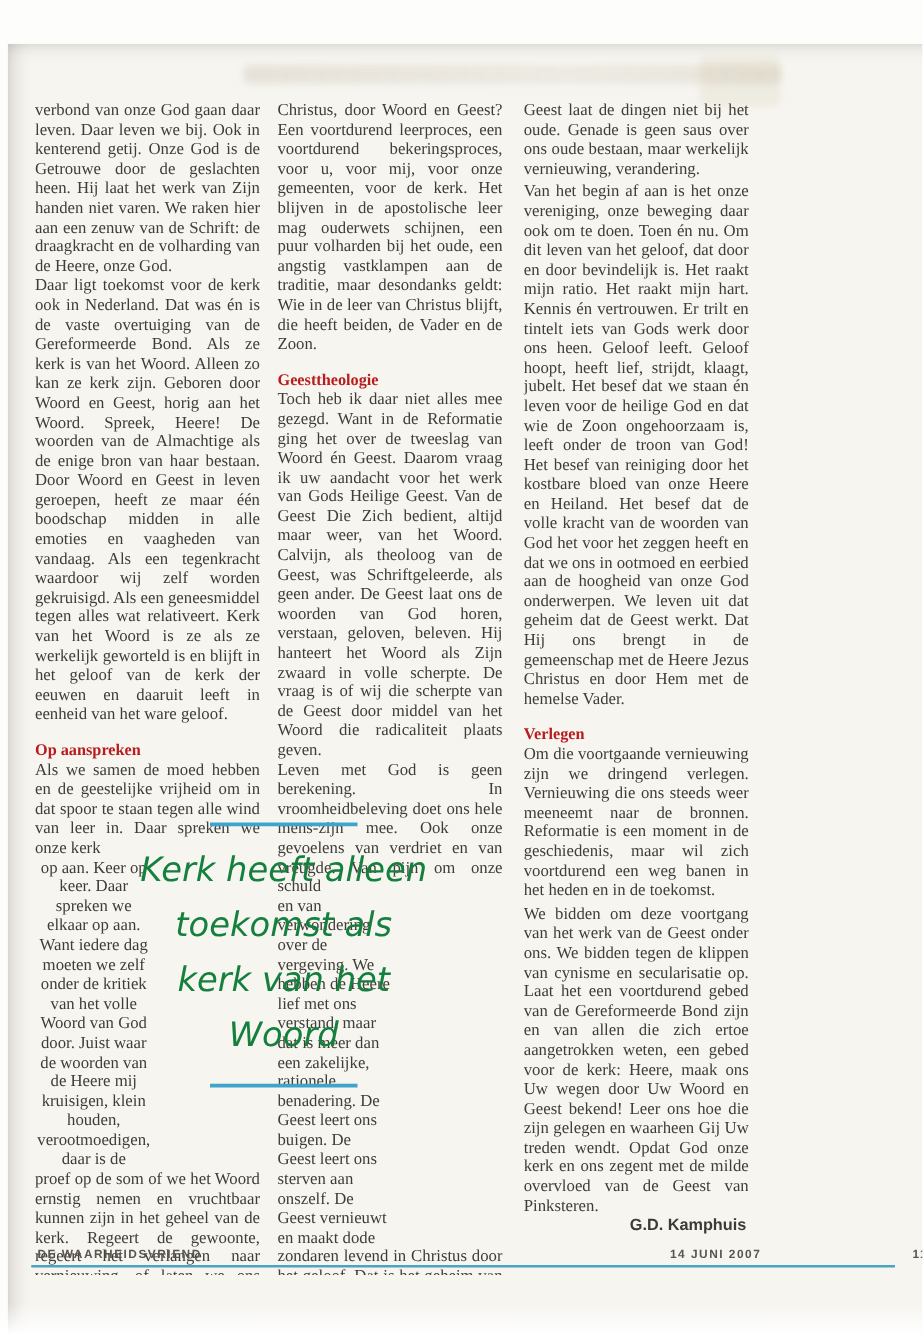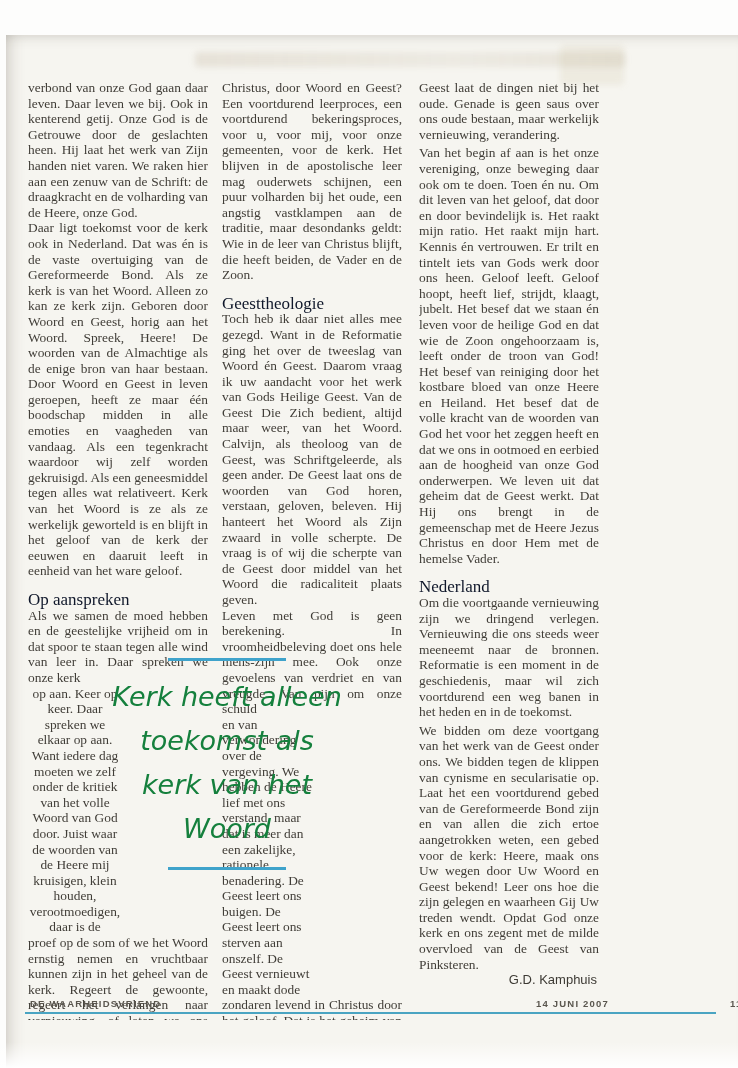--- a/index.html
+++ b/index.html
@@ -14,32 +14,32 @@
                   background:linear-gradient(90deg,rgba(150,128,92,.16),rgba(150,128,92,.09) 60%,rgba(150,128,92,.14));}
   .ghost-blob{left:560px;top:45px;width:64px;height:40px;background:rgba(178,168,118,.12);}
 
   .col{position:absolute;top:80px;width:180px;height:940px;overflow:hidden;
        font-size:13.4px;line-height:15.6px;text-align:justify;}
   .col-1{left:28px;}
   .col-2{left:222px;}
   .col-3{left:419px;}
   .col p{margin:0;}
   .col p.gap{margin-top:3px;}
-  .col h3{margin:13px 0 0 0;font-size:17px;line-height:15.6px;color:#0f172a;font-weight:normal;}
+  .col h3{margin:13px 0 0 0;font-size:13px;line-height:15.6px;color:#b91c1c;font-weight:bold;}
   .narrow-left{width:94px;text-align:center;}
   .narrow-right{margin-left:84px;width:92px;text-align:left;}
 
   .pull-quote{position:absolute;left:112px;top:658px;width:230px;text-align:center;}
   .pq-rule{width:118px;height:3px;margin:0 auto;background:#3fa3cb;}
   .pq-rule.top{margin-bottom:14px;}
   .pq-rule.bottom{margin-top:16px;}
   .pq-text{font-family:"DejaVu Sans",sans-serif;font-style:italic;font-weight:normal;
            font-size:27px;line-height:44px;color:#15803d;}
 
-  .signature{margin-top:16px;font-family:"Liberation Sans",sans-serif;font-weight:normal;
+  .signature{margin-top:16px;font-family:"Liberation Sans",sans-serif;font-weight:bold;
              font-size:13px;text-align:right;padding-right:2px;color:#3d3a34;}
 
   .footer-rule{position:absolute;left:25px;top:1012px;width:691px;height:2px;background:#4aa4c2;}
   .footer-text{position:absolute;top:998px;font-family:"Liberation Sans",sans-serif;
                font-size:9.5px;font-weight:bold;letter-spacing:1.2px;color:#5a564e;}
   .footer-journal{left:30px;}
   .footer-date{left:536px;}
   .footer-page{left:698px;margin-left:32px;}
 </style>
 </head>
@@ -64,21 +64,21 @@
     <h3>Geesttheologie</h3>
     <p>Toch heb ik daar niet alles mee gezegd. Want in de Reformatie ging het over de tweeslag van Woord én Geest. Daarom vraag ik uw aandacht voor het werk van Gods Heilige Geest. Van de Geest Die Zich bedient, altijd maar weer, van het Woord. Calvijn, als theoloog van de Geest, was Schriftgeleerde, als geen ander. De Geest laat ons de woorden van God horen, verstaan, geloven, beleven. Hij hanteert het Woord als Zijn zwaard in volle scherpte. De vraag is of wij die scherpte van de Geest door middel van het Woord die radicaliteit plaats geven.</p>
     <p>Leven met God is geen berekening. In vroomheidbeleving doet ons hele mens-zijn mee. Ook onze gevoelens van verdriet en van vreugde. Van pijn om onze schuld</p>
     <p class="narrow-right">en van verwondering over de vergeving. We hebben de Heere lief met ons verstand, maar dat is meer dan een zakelijke, rationele benadering. De Geest leert ons buigen. De Geest leert ons sterven aan onszelf. De Geest vernieuwt en maakt dode</p>
     <p>zondaren levend in Christus door het geloof. Dat is het geheim van de gemeente van Christus. De Geest herschept, de Geest leidt. We worden bewaard voor een gemakzuchtig aan de oppervlakte blijven. De</p>
   </div>
 
   <div class="col col-3">
     <p>Geest laat de dingen niet bij het oude. Genade is geen saus over ons oude bestaan, maar werkelijk vernieuwing, verandering.</p>
     <p class="gap">Van het begin af aan is het onze vereniging, onze beweging daar ook om te doen. Toen én nu. Om dit leven van het geloof, dat door en door bevindelijk is. Het raakt mijn ratio. Het raakt mijn hart. Kennis én vertrouwen. Er trilt en tintelt iets van Gods werk door ons heen. Geloof leeft. Geloof hoopt, heeft lief, strijdt, klaagt, jubelt. Het besef dat we staan én leven voor de heilige God en dat wie de Zoon ongehoorzaam is, leeft onder de troon van God! Het besef van reiniging door het kostbare bloed van onze Heere en Heiland. Het besef dat de volle kracht van de woorden van God het voor het zeggen heeft en dat we ons in ootmoed en eerbied aan de hoogheid van onze God onderwerpen. We leven uit dat geheim dat de Geest werkt. Dat Hij ons brengt in de gemeenschap met de Heere Jezus Christus en door Hem met de hemelse Vader.</p>
-    <h3>Nederland</h3>
+    <h3>Verlegen</h3>
     <p>Om die voortgaande vernieuwing zijn we dringend verlegen. Vernieuwing die ons steeds weer meeneemt naar de bronnen. Reformatie is een moment in de geschiedenis, maar wil zich voortdurend een weg banen in het heden en in de toekomst.</p>
     <p class="gap">We bidden om deze voortgang van het werk van de Geest onder ons. We bidden tegen de klippen van cynisme en secularisatie op. Laat het een voortdurend gebed van de Gereformeerde Bond zijn en van allen die zich ertoe aangetrokken weten, een gebed voor de kerk: Heere, maak ons Uw wegen door Uw Woord en Geest bekend! Leer ons hoe die zijn gelegen en waarheen Gij Uw treden wendt. Opdat God onze kerk en ons zegent met de milde overvloed van de Geest van Pinksteren.</p>
     <p class="signature">G.D. Kamphuis</p>
   </div>
 
   <div class="pull-quote">
     <div class="pq-rule top"></div>
     <div class="pq-text">Kerk heeft alleen toekomst als kerk van het Woord</div>
     <div class="pq-rule bottom"></div>
   </div>

